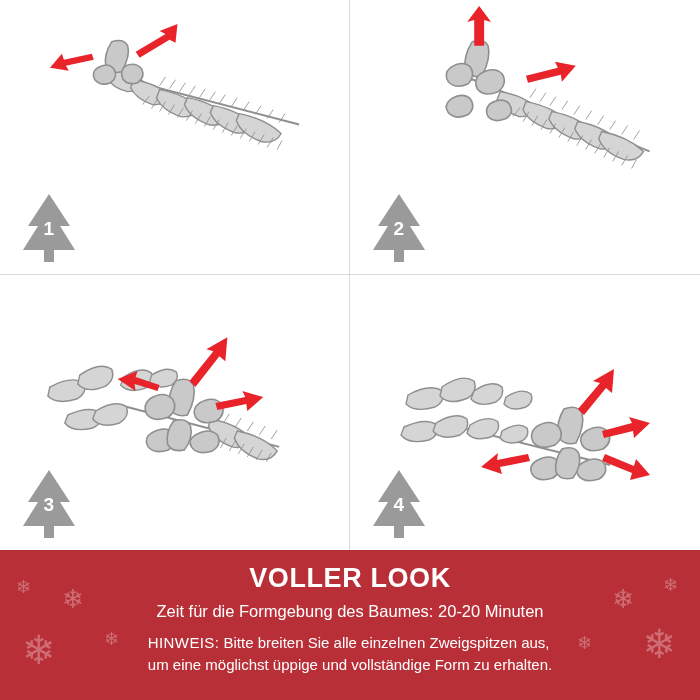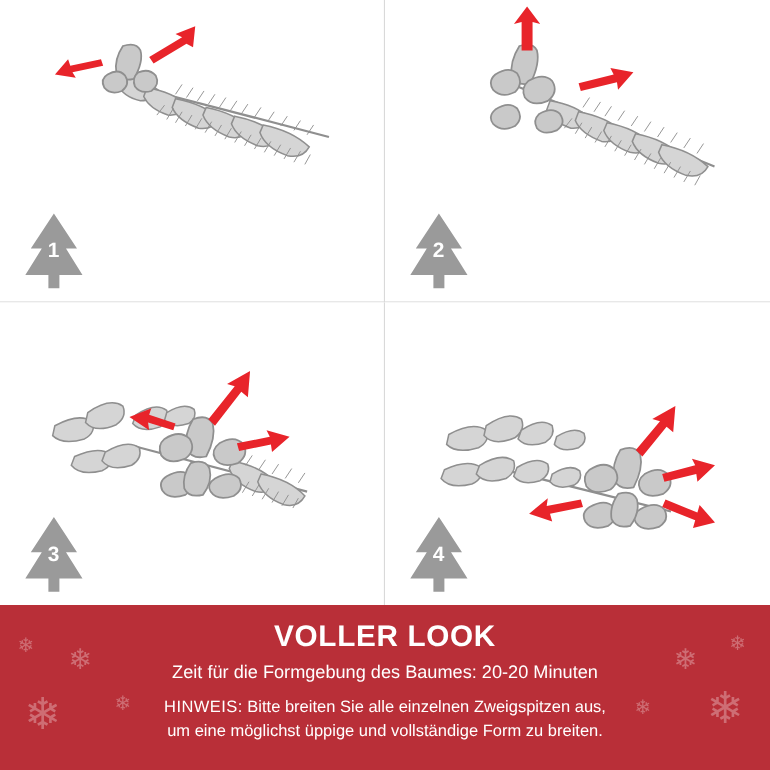--- a/index.html
+++ b/index.html
@@ -101,21 +101,20 @@
   }
   .banner-sub {
     margin-top: 8px;
     font-size: 16.5px;
     line-height: 1.2;
   }
   .banner-note {
     margin-top: 11px;
     font-size: 15px;
     line-height: 1.45;
-    text-align: center;
     padding: 0 60px;
   }
   .banner-note .lead {
     letter-spacing: 0.4px;
   }
 
   .flake {
     position: absolute;
     color: rgba(255,255,255,0.30);
     line-height: 1;
@@ -325,18 +324,18 @@
     <span class="flake" style="right:24px; top:74px; font-size:40px;">❄</span>
     <span class="flake" style="right:66px; top:36px; font-size:26px;">❄</span>
     <span class="flake" style="right:22px; top:26px; font-size:18px;">❄</span>
     <span class="flake" style="right:108px; top:84px; font-size:18px;">❄</span>
 
     <div class="banner-inner">
       <div class="banner-title">VOLLER LOOK</div>
       <div class="banner-sub">Zeit für die Formgebung des Baumes: 20-20 Minuten</div>
       <div class="banner-note">
         <span class="lead">HINWEIS:</span><span> Bitte breiten Sie alle einzelnen Zweigspitzen aus,</span><br>
-        <span>um eine möglichst üppige und vollständige Form zu breiten.</span>
+        <span>um eine möglichst üppige und vollständige Form zu erhalten.</span>
       </div>
     </div>
   </div>
 
 </div>
 
 </body></html>

